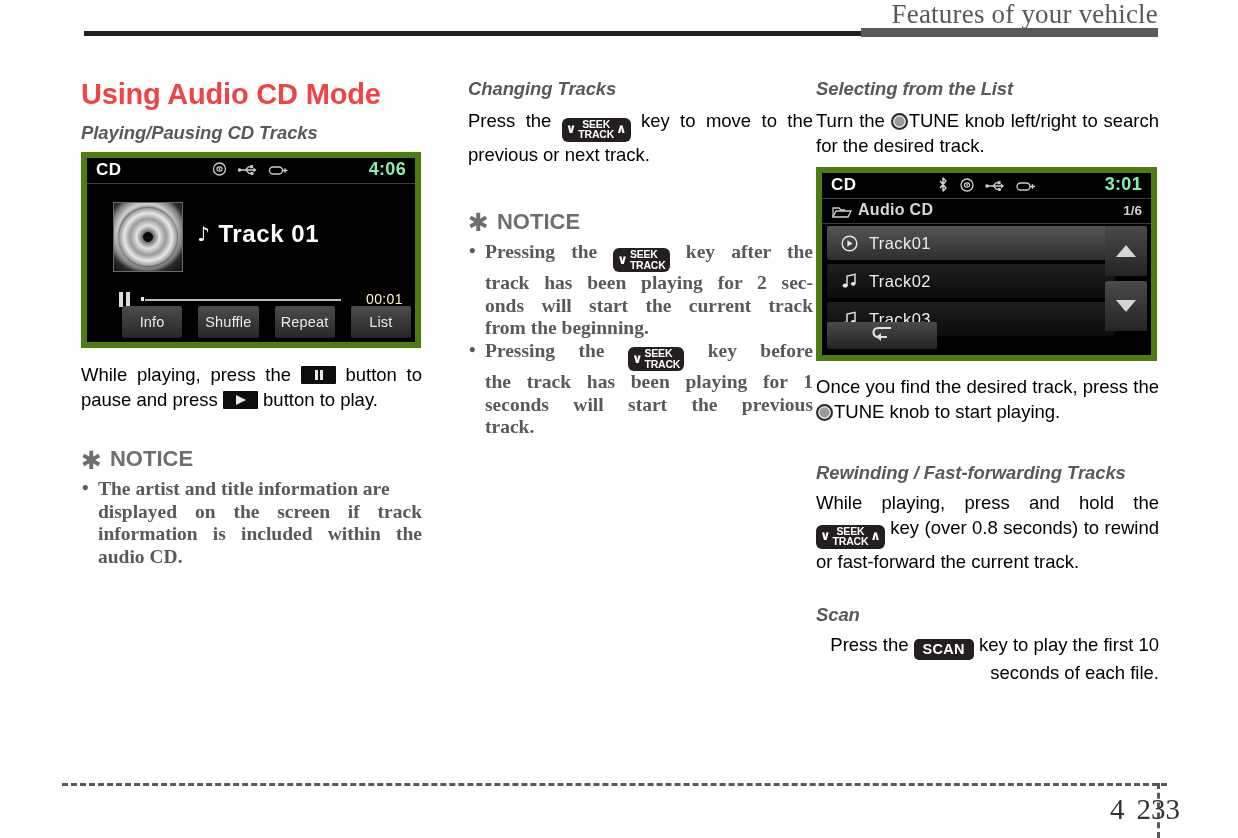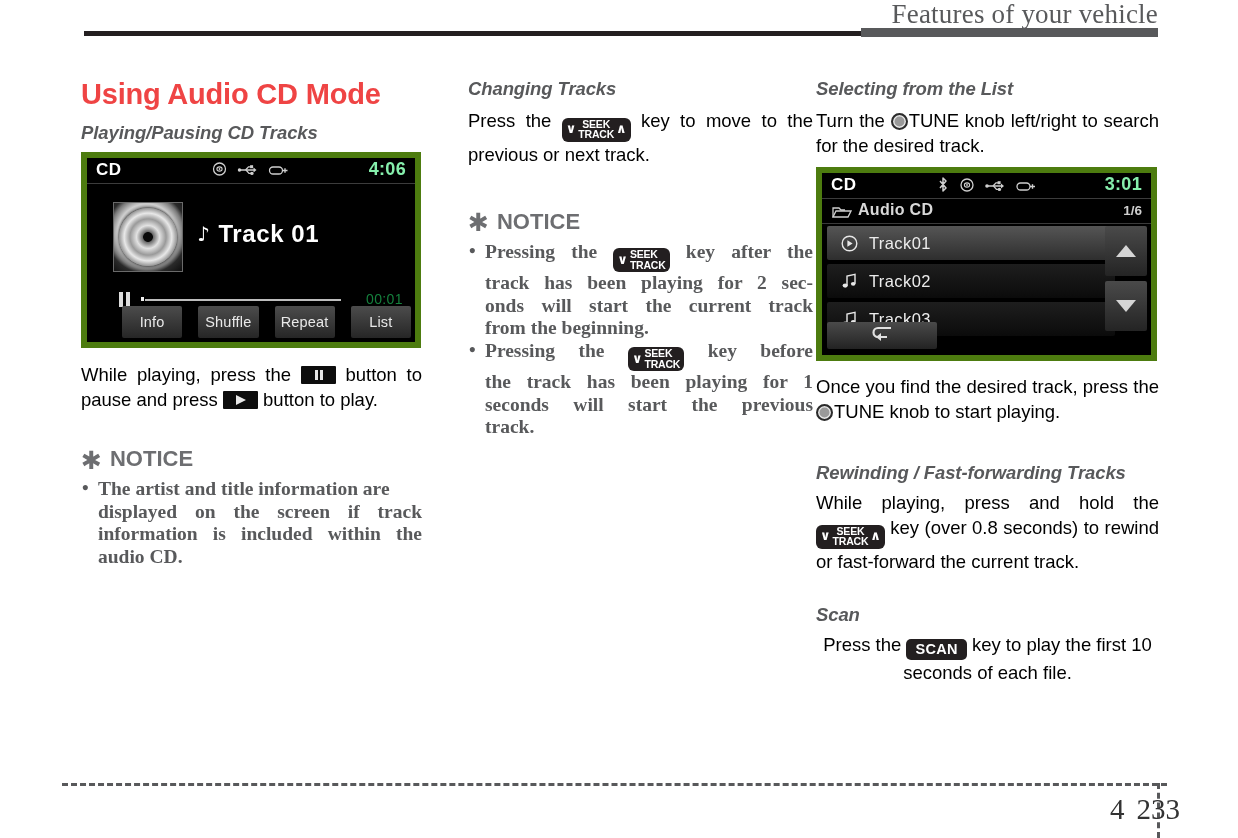--- a/index.html
+++ b/index.html
@@ -49,21 +49,21 @@
   }
   h3.sub-head.tight { margin-bottom:6px; }
 
   p.body {
     margin:0 0 4px 0;
     font-size:18.5px; line-height:25px;
     text-align:justify; text-justify:inter-word;
     color:#000;
     hyphens:none;
   }
-  p.body.last { text-align:center; }
+  p.body.last { text-align:right; }
 
   
   .notice-head {
     display:flex; align-items:center; gap:8px;
     margin:0 0 6px 0;
     font-size:22px; font-weight:bold; color:#6d6e71;
   }
   .notice-star {
     font-size:25px; line-height:1; color:#6d6e71;
     font-family:"DejaVu Sans", sans-serif;
@@ -210,21 +210,21 @@
   .pp::before { left:0; } .pp::after { left:7px; }
   .bar {
     position:absolute; left:26px; top:8px; width:196px; height:2px;
     background:#bdbdbd;
   }
   .bar-dot {
     position:absolute; left:22px; top:6px; width:3px; height:4px; background:#efefef;
   }
   .elapsed {
     position:absolute; right:-8px; top:0px;
-    color:#15803d; font-size:14px; letter-spacing:0.4px;
+    color:#fef9c3; font-size:14px; letter-spacing:0.4px;
   }
 
   .cd-buttons {
     position:absolute; left:4px; bottom:4px; right:4px; height:32px;
     display:flex; gap:16px;margin-left:31px;
   }
   .cd-btn {
     flex:1;
     background:linear-gradient(#4c4c4c, #262626);
     border-radius:2px;

